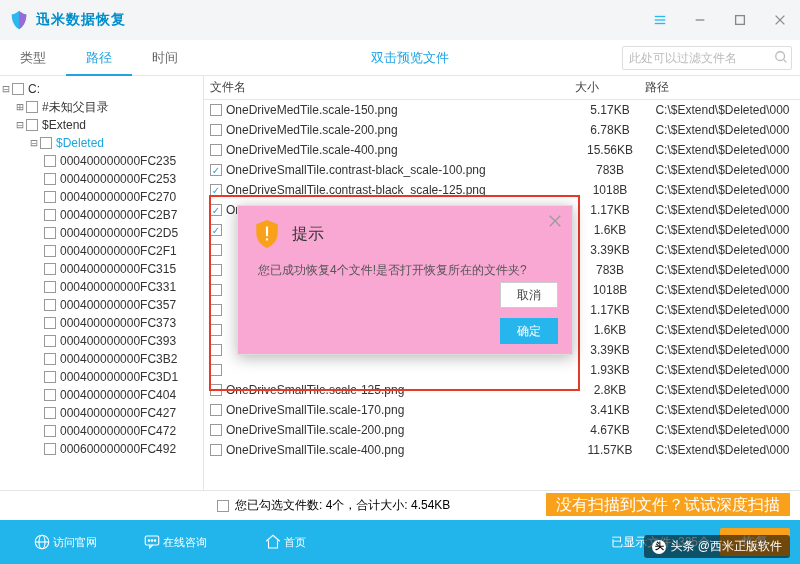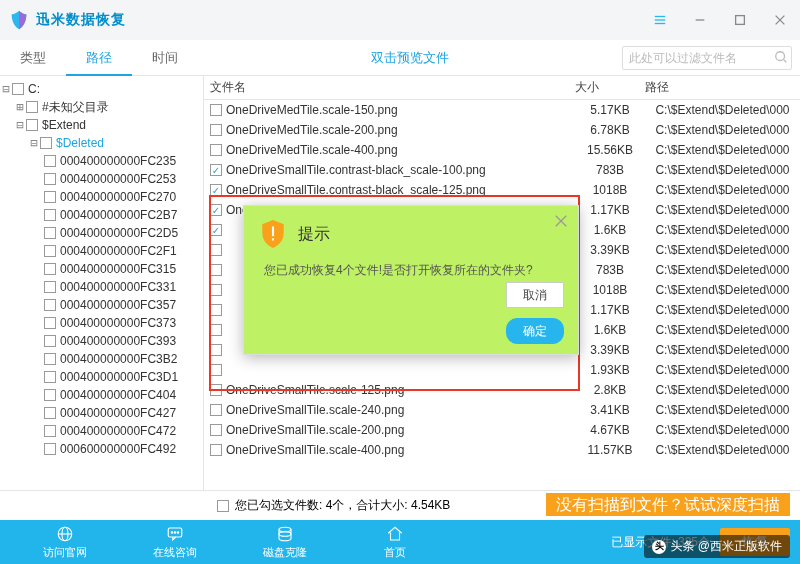--- a/index.html
+++ b/index.html
@@ -47,39 +47,39 @@
 .file-row { display: flex; height: 20px; align-items: center; font-size: 12px; color: #333; }
 .file-row .fname { flex: 1; padding-left: 6px; display: flex; align-items: center; gap: 4px; white-space: nowrap; overflow: hidden; }
 .file-row .fck { width: 12px; height: 12px; border: 1px solid #999; display: inline-flex; align-items: center; justify-content: center; cursor: pointer; font-size: 10px; color: #1ea4e0; }
 .file-row .fck.checked::after { content: '✓'; }
 .file-row .fsize { width: 70px; }
 .file-row .fpath { width: 155px; white-space: nowrap; overflow: hidden; }
 
 .highlight-box { position: absolute; border: 2px solid #e73828; left: 209px; top: 195px; width: 371px; height: 196px; pointer-events: none; z-index: 5; }
 
 
-.dialog { position: absolute; left: 243px; top: 205px; width: 336px; height: 150px; background: #bef264; box-shadow: 0 3px 14px rgba(0,0,0,.28); z-index: 10; border: 1px solid #ddd; }
+.dialog { position: absolute; left: 237px; top: 205px; width: 336px; height: 150px; background: #f9a8d4; box-shadow: 0 3px 14px rgba(0,0,0,.28); z-index: 10; border: 1px solid #ddd; }
 .dialog-head { height: 56px; display: flex; align-items: center; padding: 0 16px; position: relative; }
 .dialog-head .shield { width: 26px; height: 30px; margin-right: 12px; }
 .dialog-title { font-size: 16px; color: #333; }
 .dialog-close { position: absolute; right: 10px; top: 8px; cursor: pointer; color: #999; }
 .dialog-body { padding: 0 20px; font-size: 12px; color: #555; }
 .dialog-foot { position: absolute; bottom: 10px; right: 14px; display: flex; gap: 10px; flex-direction: column; }
 .dbtn { height: 26px; padding: 0 16px; border: 1px solid #ccc; background: #fff; cursor: pointer; font-size: 12px; color: #444; }
-.dbtn.primary { background: #26b6ed; border-color: #26b6ed; color: #fff; border-radius: 11px; }
+.dbtn.primary { background: #26b6ed; border-color: #26b6ed; color: #fff; }
 
 
 .status-row { height: 30px; border-top: 1px solid #e3e5e7; display: flex; align-items: center; padding: 0 10px; font-size: 12px; }
 .spacer207 { width: 207px; }
 .status-right { margin-left: auto; }
 .deep-scan { background: #f9a11b; color: #fff; padding: 3px 10px; cursor: pointer; font-size: 16px; }
 
 
 .bottombar { height: 44px; background: #21b5ec; display: flex; align-items: center; padding: 0 10px; color: #fff; position: relative; }
-.bbtn { display: flex; flex-direction: column; align-items: center; justify-content: center; width: 110px; height: 44px; cursor: pointer; gap: 2px; font-size: 11px; }
+.bbtn { display: flex; align-items: center; justify-content: center; width: 110px; height: 44px; cursor: pointer; gap: 2px; font-size: 11px; }
 .bbtn svg { width: 18px; height: 18px; }
 .bottom-right { margin-left: auto; display: flex; align-items: center; gap: 10px; font-size: 12px; }
 .recover-btn { background: #f9a11b; color: #fff; padding: 5px 22px; border-radius: 2px; cursor: pointer; font-size: 13px; }
 
 .watermark { position: absolute; right: 10px; bottom: 6px; background: rgba(0,0,0,.55); color: #fff; padding: 3px 8px; border-radius: 3px; font-size: 12px; z-index: 30; display: flex; align-items: center; gap: 4px; }
 .watermark .wicon { width: 14px; height: 14px; background: #fff; color: #000; border-radius: 50%; display: inline-flex; align-items: center; justify-content: center; font-size: 9px; font-weight: bold; }
 </style>
 </head>
 <body>
 
@@ -352,21 +352,21 @@
           <div class="fname">
             <span class="fck"></span>
             <span>OneDriveSmallTile.scale-125.png</span>
           </div>
           <div class="fsize">2.8KB</div>
           <div class="fpath">C:\$Extend\$Deleted\000</div>
         </div>
         <div class="file-row">
           <div class="fname">
             <span class="fck"></span>
-            <span>OneDriveSmallTile.scale-240.png</span>
+            <span>OneDriveSmallTile.scale-170.png</span>
           </div>
           <div class="fsize">3.41KB</div>
           <div class="fpath">C:\$Extend\$Deleted\000</div>
         </div>
         <div class="file-row">
           <div class="fname">
             <span class="fck"></span>
             <span>OneDriveSmallTile.scale-200.png</span>
           </div>
           <div class="fsize">4.67KB</div>
@@ -429,28 +429,20 @@
         <rect x="3" y="4" width="18" height="12" rx="2"></rect>
         <path d="M9 16 L9 20 L13 16"></path>
         <circle cx="8" cy="10" r="1" fill="#fff"></circle>
         <circle cx="12" cy="10" r="1" fill="#fff"></circle>
         <circle cx="16" cy="10" r="1" fill="#fff"></circle>
       </svg>
     <span>在线咨询</span>
   </div>
   <div class="bbtn">
     <svg viewBox="0 0 24 24" fill="none" stroke="#fff" stroke-width="1.5">
-        <ellipse cx="12" cy="6" rx="8" ry="3"></ellipse>
-        <path d="M4 6 V18 A8 3 0 0 0 20 18 V6"></path>
-        <ellipse cx="12" cy="12" rx="8" ry="3"></ellipse>
-      </svg>
-    <span>磁盘克隆</span>
-  </div>
-  <div class="bbtn">
-    <svg viewBox="0 0 24 24" fill="none" stroke="#fff" stroke-width="1.5">
         <path d="M3 11 L12 3 L21 11"></path>
         <path d="M6 10 V20 H18 V10"></path>
       </svg>
     <span>首页</span>
   </div>
   <div class="bottom-right">
     <span>已显示文件: 325个</span>
     <span class="recover-btn">恢复</span>
   </div>
 </div>

